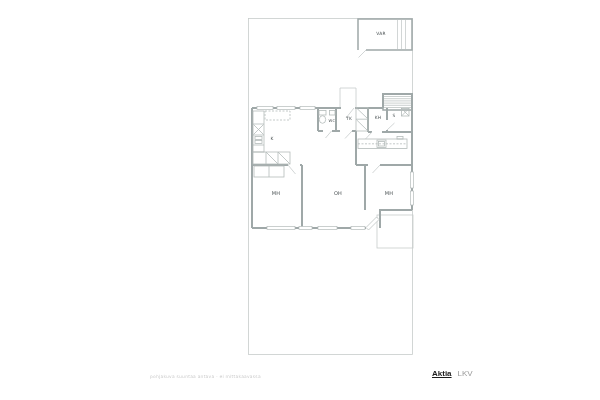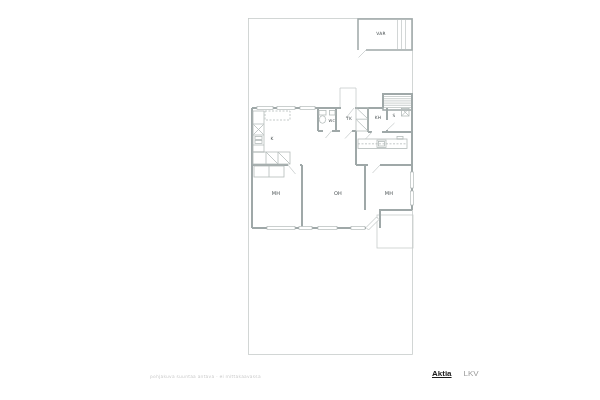--- a/index.html
+++ b/index.html
@@ -18,21 +18,21 @@
   
   .room-label{position:absolute;transform:translate(-50%,-50%);
       font-size:5px;color:var(--label);letter-spacing:.2px;white-space:nowrap;}
   .room-label.sm{font-size:3.8px;}
   .room-label.md{font-size:4.4px;}
   .disclaimer{position:absolute;left:150px;top:374px;font-size:4.4px;
       color:var(--disclaimer);letter-spacing:.25px;white-space:nowrap;}
   .brand{position:absolute;left:432px;top:369px;font-size:8px;white-space:nowrap;
       font-family:"Liberation Sans",sans-serif;}
   .brand .name{font-weight:bold;color:var(--brand-dark);text-decoration:underline;}
-  .brand .suffix{font-weight:normal;color:var(--brand-gray);margin-left:12px;text-align:center;}
+  .brand .suffix{font-weight:normal;color:var(--brand-gray);margin-left:6px;text-align:center;}
 </style>
 </head>
 <body>
 
 <div class="canvas">
 
   <svg width="600" height="400" viewBox="0 0 600 400">
 
     <g>
       <rect class="t" x="248.5" y="18.5" width="164" height="336"></rect>

